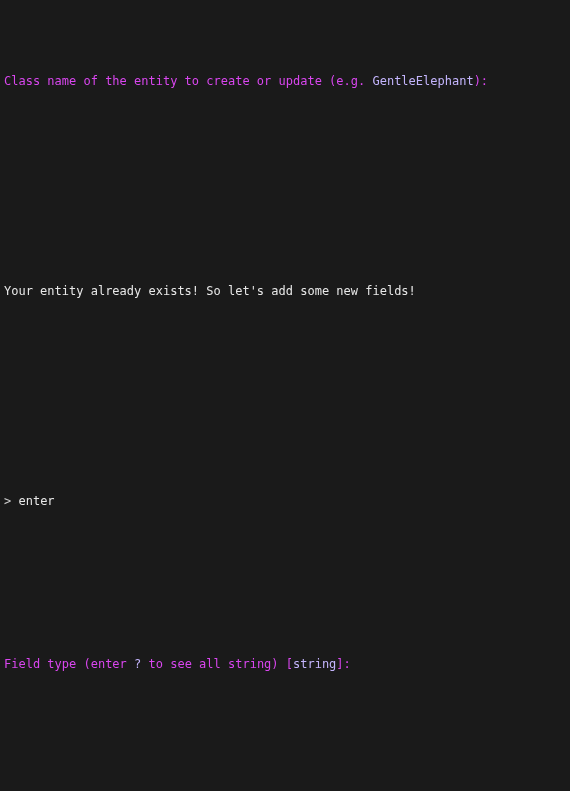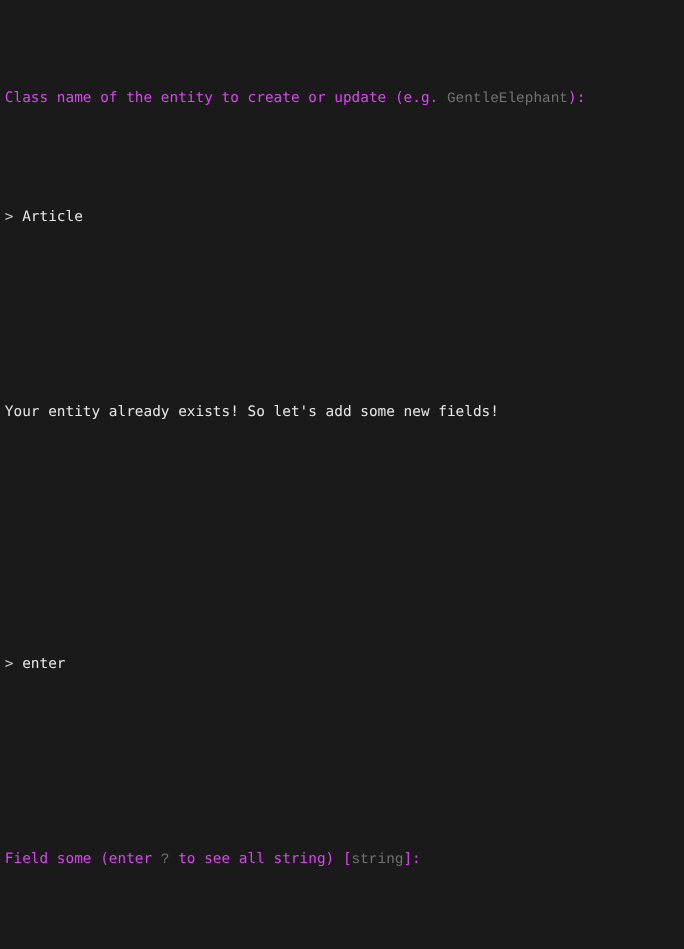--- a/index.html
+++ b/index.html
@@ -22,49 +22,48 @@
     min-height: 14px;
     white-space: pre-wrap;
   }
   .spacer {
     height: 14px;
   }
   .double-spacer {
     height: 28px;
   }
   .green { color: #d946ef; }
-  .yellow { color: #737373; font-family: Liberation Mono, monospace; }
+  .yellow { color: #c4b5fd; }
   .white { color: #e8e8e8; }
   .prompt-caret { color: #d0d0d0; }
 </style>
 </head>
 <body>
 
 <div class="terminal">
 
   
   <div class="line"><span class="green">Class name of the entity to create or update (e.g. </span><span class="yellow">GentleElephant</span><span class="green">):</span></div>
   <div class="spacer"></div>
-  <div class="line"><span class="prompt-caret">&gt; </span><span class="white">Article</span></div>
 
   <div class="double-spacer"></div>
 
   
   <div class="line white">Your entity already exists! So let's add some new fields!</div>
 
   <div class="double-spacer"></div>
 
   
   <div class="spacer"></div>
   <div class="line"><span class="prompt-caret">&gt; </span><span class="white">enter</span></div>
 
   <div class="double-spacer"></div>
 
   
-  <div class="line"><span class="green">Field some (enter </span><span class="yellow">?</span><span class="green"> to see all string) [</span><span class="yellow">string</span><span class="green">]:</span></div>
+  <div class="line"><span class="green">Field type (enter </span><span class="yellow">?</span><span class="green"> to see all string) [</span><span class="yellow">string</span><span class="green">]:</span></div>
   
   
 
   
 
   
   
   
   
 

